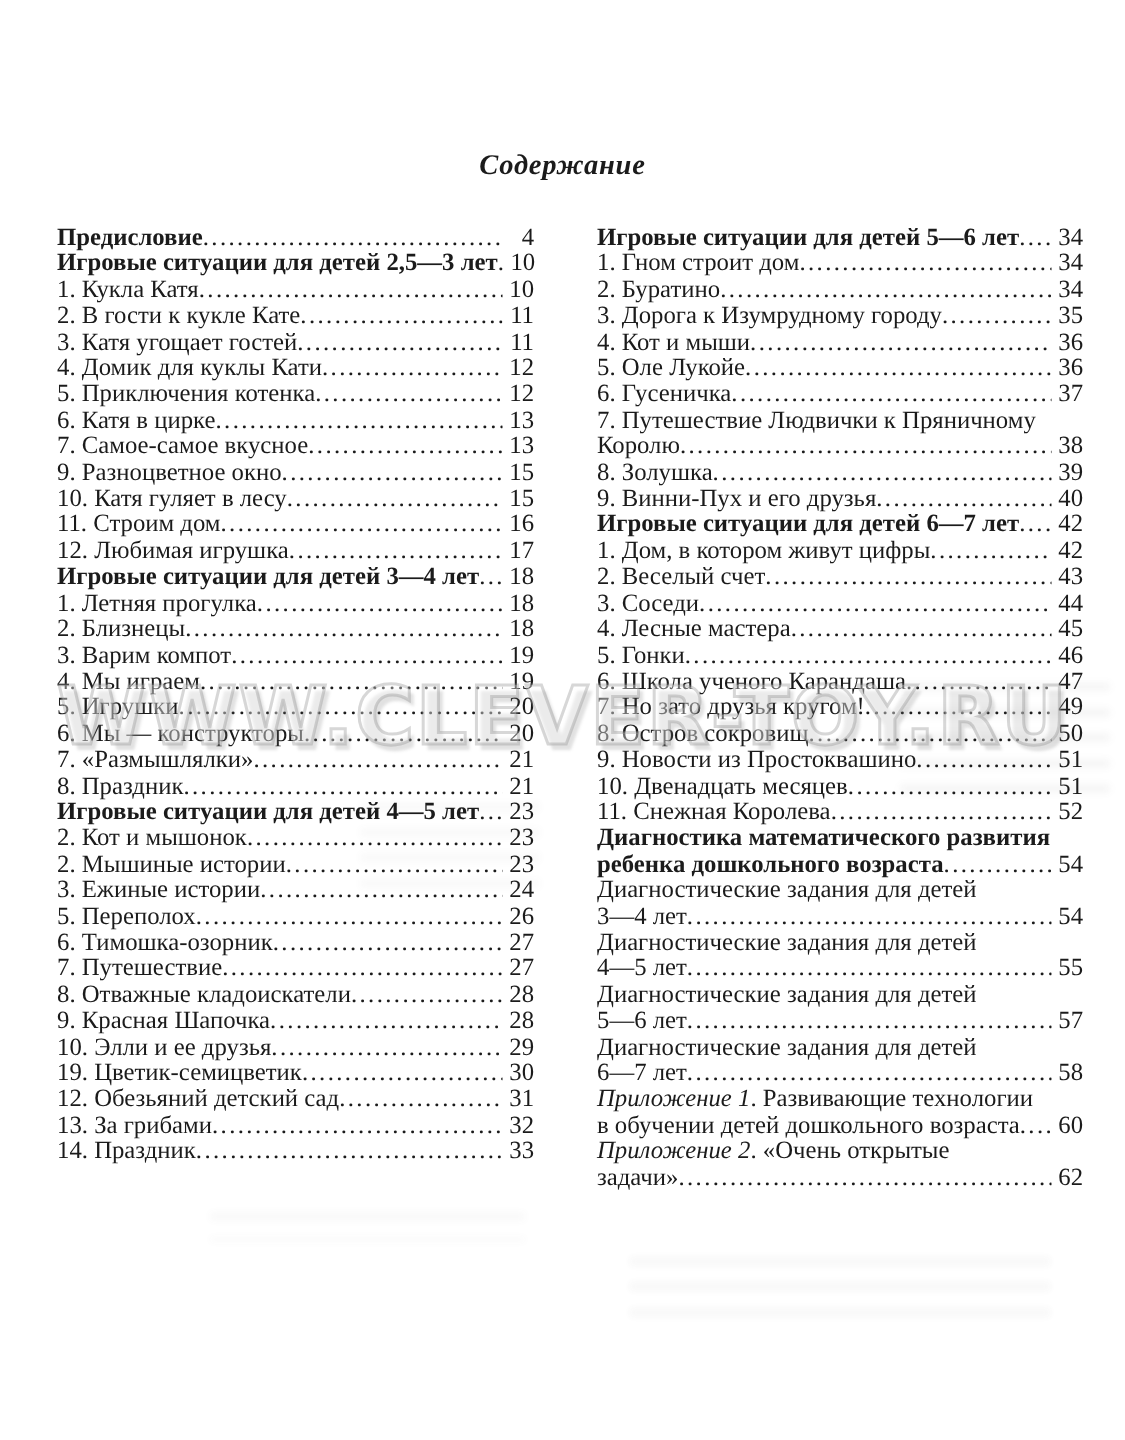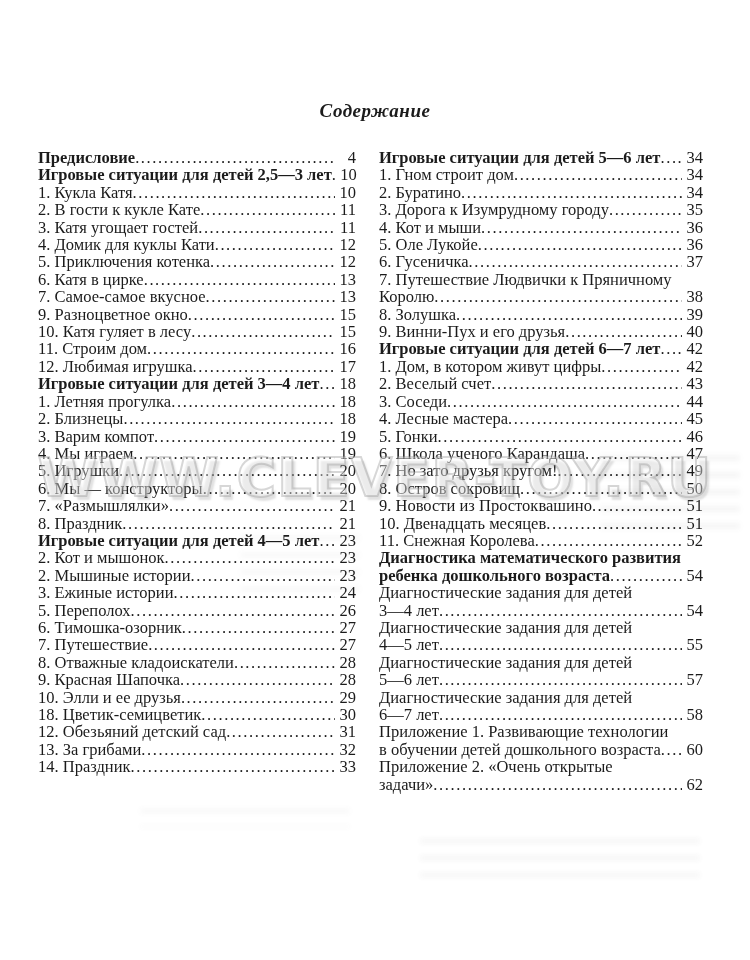--- a/index.html
+++ b/index.html
@@ -5,29 +5,29 @@
   html,body{margin:0;padding:0;background:#ffffff;}
   .page{
     position:relative;width:750px;height:960px;background:#ffffff;
     font-family:"Liberation Serif", serif;color:#1b1b1b;overflow:hidden;
   }
   .title{
     position:absolute;top:100px;left:0;width:100%;margin:0;
     text-align:center;font-size:19px;font-weight:bold;letter-spacing:.5px;font-style:italic;
   }
   .cols{
-    position:absolute;top:149px;left:38px;display:flex;gap:11px;
+    position:absolute;top:149px;left:38px;display:flex;gap:30px;
     font-size:16.5px;line-height:17.4px;
   }
   .col-left{width:318px;}
   .col-right{width:324px;margin-left:12px;}
   .row{display:flex;align-items:baseline;white-space:nowrap;}
   .row .t{flex-shrink:0;}
   .row.bold .t{font-weight:bold;}
-  .it{}
+  .it{font-style:italic;}
   .dots{flex:1 1 auto;overflow:hidden;min-width:4px;}
   .dots::after{
     content:"..........................................................................................................................";
     letter-spacing:1.6px;white-space:nowrap;
   }
   .pg{flex-shrink:0;min-width:20px;text-align:right;margin-left:1px;}
   .watermark{
     position:absolute;top:446px;left:-4px;width:758px;text-align:center;
     font-family:"DejaVu Sans", sans-serif;font-weight:800;font-size:54px;
     letter-spacing:1px;white-space:nowrap;
@@ -207,21 +207,21 @@
     <span class="t">9. Красная Шапочка</span>
     <span class="dots"></span>
     <span class="pg">28</span>
   </div>
         <div class="row">
     <span class="t">10. Элли и ее друзья</span>
     <span class="dots"></span>
     <span class="pg">29</span>
   </div>
         <div class="row">
-    <span class="t">18. Цветик-семицветик</span>
+    <span class="t">19. Цветик-семицветик</span>
     <span class="dots"></span>
     <span class="pg">30</span>
   </div>
         <div class="row">
     <span class="t">12. Обезьяний детский сад</span>
     <span class="dots"></span>
     <span class="pg">31</span>
   </div>
         <div class="row">
     <span class="t">13. За грибами</span>

